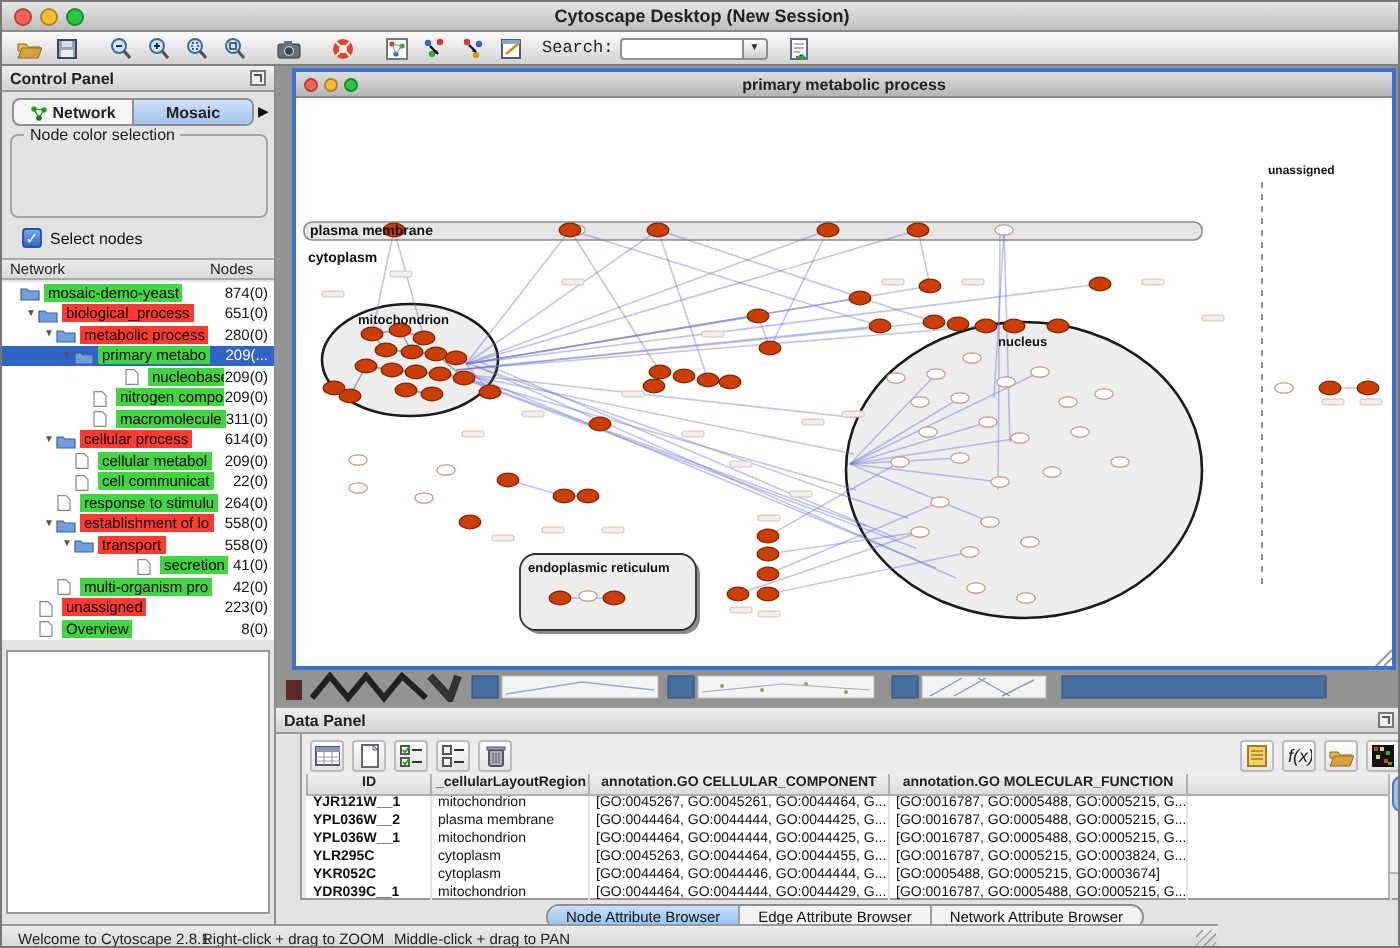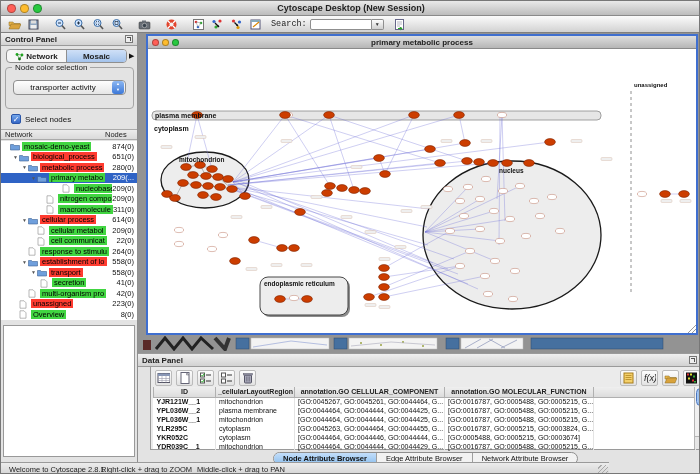--- a/index.html
+++ b/index.html
@@ -66,21 +66,21 @@
   .dtable table{border-collapse:collapse;width:100%;table-layout:fixed;}
   .dtable th{background:linear-gradient(#efefef,#dcdcdc);border:1px solid #b0b0b0;border-top:none;font-size:7px;font-weight:bold;color:#222;height:10px;padding:0 2px;overflow:hidden;white-space:nowrap;}
   .dtable td{border-right:1px solid #e4e4e4;font-size:7px;color:#111;height:9px;padding:0 3px;overflow:hidden;white-space:nowrap;}
   .dtable td.idc{font-weight:bold;}
   .dscroll{position:absolute;right:2px;top:20px;width:12px;height:62px;background:#f0f0f0;border-left:1px solid #b5b5b5;}
   .dthumb{position:absolute;left:1px;top:1px;width:9px;height:18px;border-radius:5px;background:linear-gradient(90deg,#a9caf2,#5f91de);border:1px solid #4a76c0;}
   .darrows{position:absolute;left:0;bottom:0;width:12px;text-align:center;font-size:5px;color:#444;line-height:6px;background:#e6e6e6;border-top:1px solid #b5b5b5;}
   .dtabs{position:absolute;left:135px;top:98px;display:flex;border:1px solid #8f8f8f;border-radius:8px;overflow:hidden;background:#f2f2f2;height:13px;}
   .dtab{padding:0 9px;font-size:7.5px;color:#111;display:flex;align-items:center;border-left:1px solid #9f9f9f;}
   .dtab:first-child{border-left:none;}
-  .dtab.sel{background:linear-gradient(#c3defa,#8fc0ee);font-weight:bold;}
+  .dtab.sel{background:linear-gradient(#c3defa,#8fc0ee);}
   
   .statusbar{position:absolute;left:0;top:461px;width:608px;height:13px;background:linear-gradient(#ececec,#d4d4d4);border-top:1px solid #9a9a9a;font-size:7.5px;color:#222;}
   .statusbar span{position:absolute;top:2px;}
   .grip{position:absolute;right:1px;top:1px;width:10px;height:10px;background:repeating-linear-gradient(135deg,transparent 0 2px,#aaa 2px 3px);}
 </style>
 </head>
 <body>
 
 <div class="app">
 
@@ -217,24 +217,20 @@
           </svg>
           <span>Network</span>
         </div>
         <div class="cptab sel">
           <span>Mosaic</span>
         </div>
       </div>
     <span class="tabarrow">▶</span>
     <div class="group">
       <span class="legend">Node color selection</span>
-      <div class="combo">
-        <span class="cval">transporter activity</span>
-        <span class="step">▲<br>▼</span>
-      </div>
     </div>
     <div class="checkrow">
       <span class="cbx">✓</span>
       <span class="checklbl">Select nodes</span>
     </div>
     <div class="treehead">
       <span class="c1">Network</span>
       <span class="c2">Nodes</span>
     </div>
     <div class="tree" id="tree">
@@ -335,21 +331,21 @@
           <span class="tval">558(0)</span>
         </div>
         <div class="trow" style="padding-left: 29px;">
           <span class="tarrow">▼</span>
           <span class="ticon"><svg width="10" height="9" viewBox="0 0 10 9">
               <path d="M.5 2.5h3l.8 1h5.2v4.5H.5z" fill="#6f9fdc" stroke="#3d6295" stroke-width=".6"></path>
             </svg></span>
           <span class="tlabel r">transport</span>
           <span class="tval">558(0)</span>
         </div>
-        <div class="trow" style="padding-left: 32px;">
+        <div class="trow" style="padding-left: 60px;">
           <span class="tarrow"></span>
           <span class="ticon"><svg width="8" height="9" viewBox="0 0 8 9">
               <path d="M1 .8h4l2 2v5.4H1z" fill="#fff" stroke="#888" stroke-width=".6"></path>
             </svg></span>
           <span class="tlabel g">secretion</span>
           <span class="tval">41(0)</span>
         </div>
         <div class="trow" style="padding-left: 20px;">
           <span class="tarrow"></span>
           <span class="ticon"><svg width="8" height="9" viewBox="0 0 8 9">

